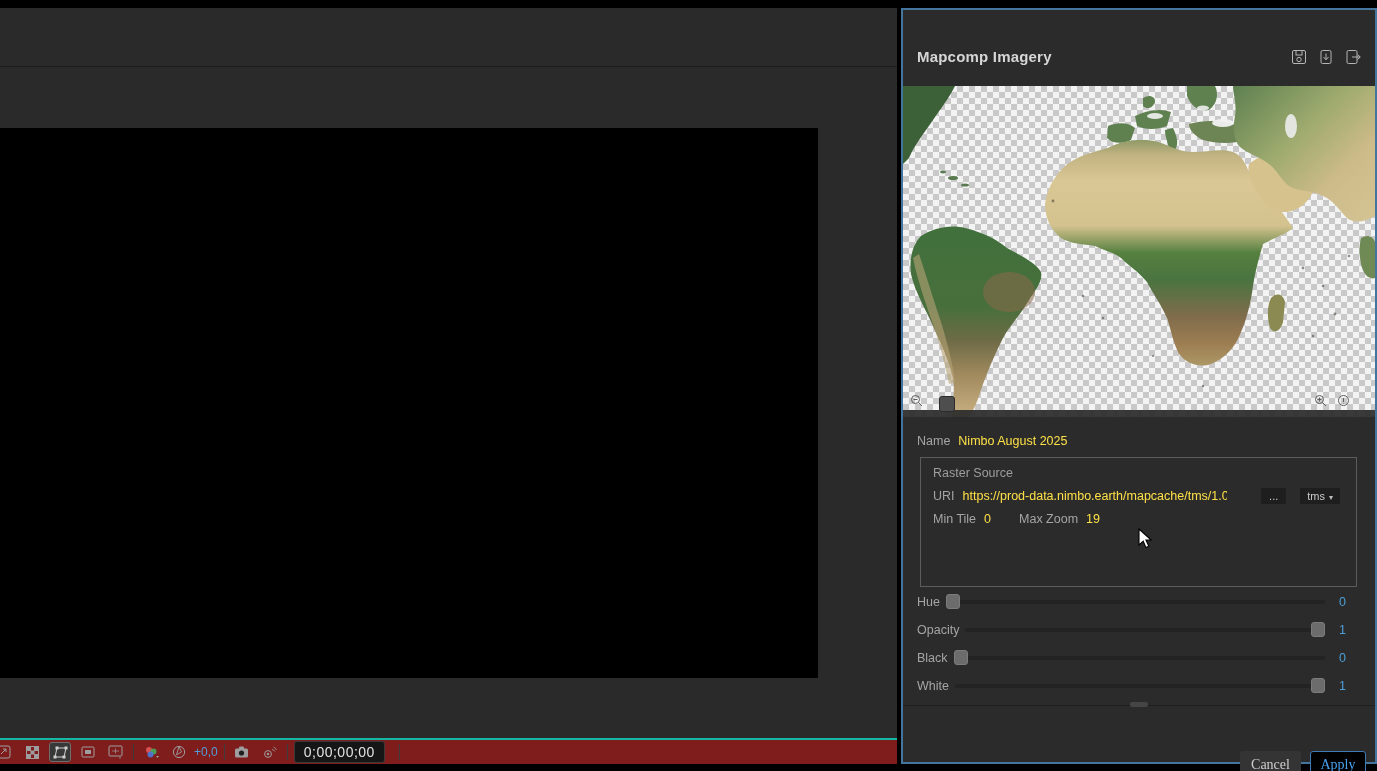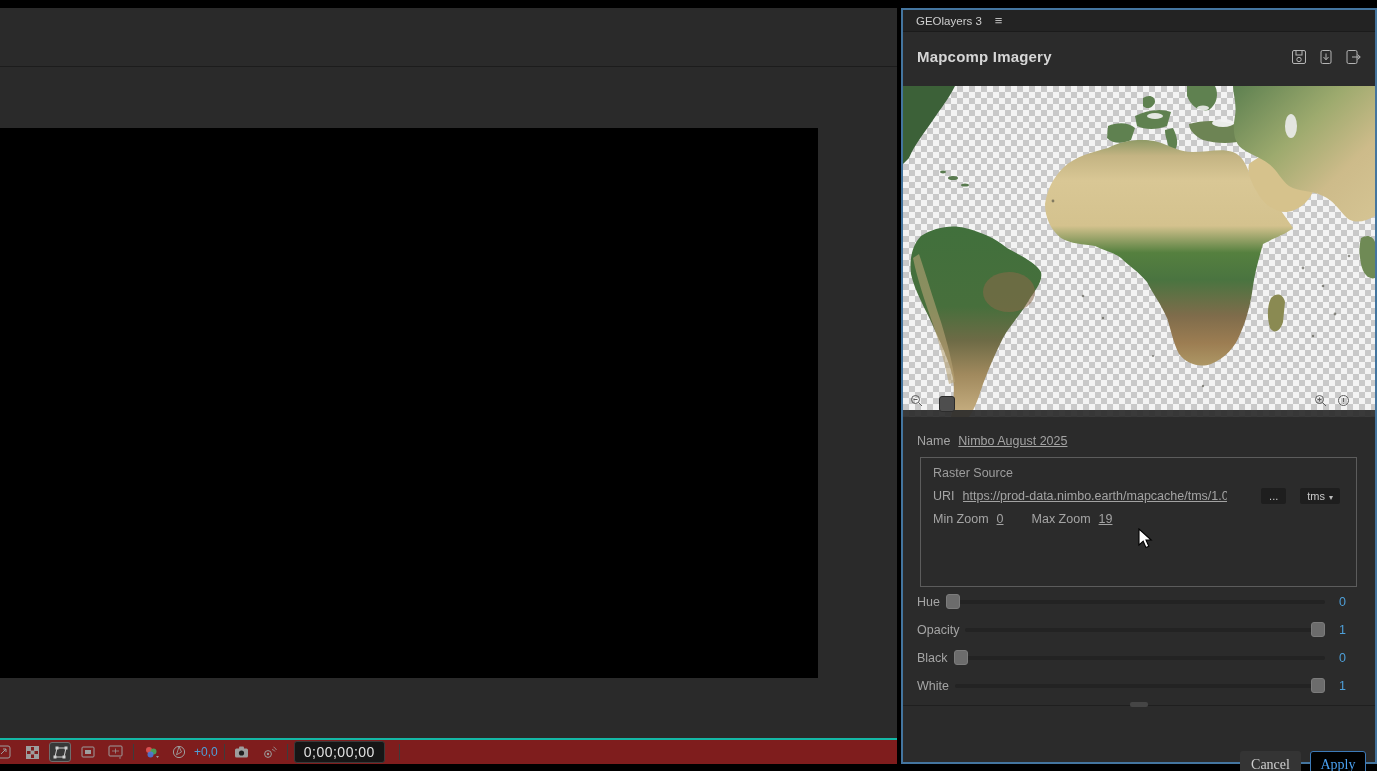--- a/index.html
+++ b/index.html
@@ -40,21 +40,21 @@
                  background-image:conic-gradient(#c9c9c9 25%, #f3f3f3 0 50%, #c9c9c9 0 75%, #f3f3f3 0);
                  background-size:12px 12px; overflow:hidden; }
   .map-preview svg.world { position:absolute; left:0; top:0; }
   .map-bottombar { position:absolute; left:0; bottom:0; width:100%; height:7px; background:rgba(42,42,42,.92); }
   .map-ctrl { position:absolute; color:#5d5d5d; }
   .map-thumb { position:absolute; left:36px; bottom:5px; width:16px; height:16px; background:#4e4e4e;
                border:1px solid #2c2c2c; border-radius:3px; }
 
   
   .name-row { position:absolute; left:14px; top:424px; font-size:12.5px; color:#a5a5a5; }
-  .link { color:#a3a3a3;text-decoration:underline; }
+  .link { color:#fde047; }
   .name-row .link { margin-left:8px; }
 
   .raster-box { position:absolute; left:17px; top:447px; width:437px; height:130px; border:1px solid #5c5c5c; padding:8px 16px 0 12px; }
   .rs-label { color:#9d9d9d; font-size:12.5px; }
   .rs-row { display:flex; align-items:center; margin-top:8px; font-size:12.5px; color:#a5a5a5; }
   .uri-link { margin-left:8px; max-width:264px; white-space:nowrap; overflow:hidden; flex:0 1 auto; }
   .mini-btn { background:#1e1e1e; color:#c9c9c9; border:none; border-radius:2px; font-size:11px;
               padding:2px 8px; margin-left:8px; font-family:"Liberation Sans",sans-serif; }
   .mini-btn.scheme { margin-left:14px; padding:2px 7px; }
   .mini-btn .caret { font-size:8px; margin-left:4px; color:#bdbdbd; }
@@ -170,24 +170,20 @@
           </svg>
       </div>
       <div class="tb-sep"></div>
       <div class="timecode-box">0;00;00;00</div>
       <div class="tb-sep" style="margin-left:14px"></div>
     </div>
   </div>
 
   <div class="panel">
 
-    <div class="panel-header">
-      <span class="panel-title">GEOlayers 3</span>
-      <span class="menu-icon">≡</span>
-    </div>
 
     <div class="heading-row">
       <span class="panel-heading">Mapcomp Imagery</span>
       <span class="heading-icons">
         <span class="h-icon">
           <svg width="16" height="16" viewBox="0 0 16 16" fill="none" stroke="currentColor">
               <rect x="1.5" y="1.5" width="13" height="13" rx="1.5"></rect>
               <rect x="5" y="1.5" width="6" height="4.5"></rect>
               <circle cx="8" cy="10.5" r="2.2"></circle>
             </svg>
@@ -307,21 +303,21 @@
 
     <div class="raster-box">
       <div class="rs-label">Raster Source</div>
       <div class="rs-row">
         <span>URI</span>
         <span class="link uri-link">https://prod-data.nimbo.earth/mapcache/tms/1.0.0/2...</span>
         <button class="mini-btn" style="margin-left:auto">...</button>
         <button class="mini-btn scheme"><span>tms</span><span class="caret">▾</span></button>
       </div>
       <div class="rs-row zoom-row">
-        <span>Min Zoom</span>
+        <span>Min Tile</span>
         <span class="link val">0</span>
         <span class="maxz">Max Zoom</span>
         <span class="link val">19</span>
       </div>
     </div>
 
     <div class="slider-row" style="top:584px">
       <span class="s-label">Hue</span>
       <span class="s-track">
           <span class="s-thumb at-left"></span>

